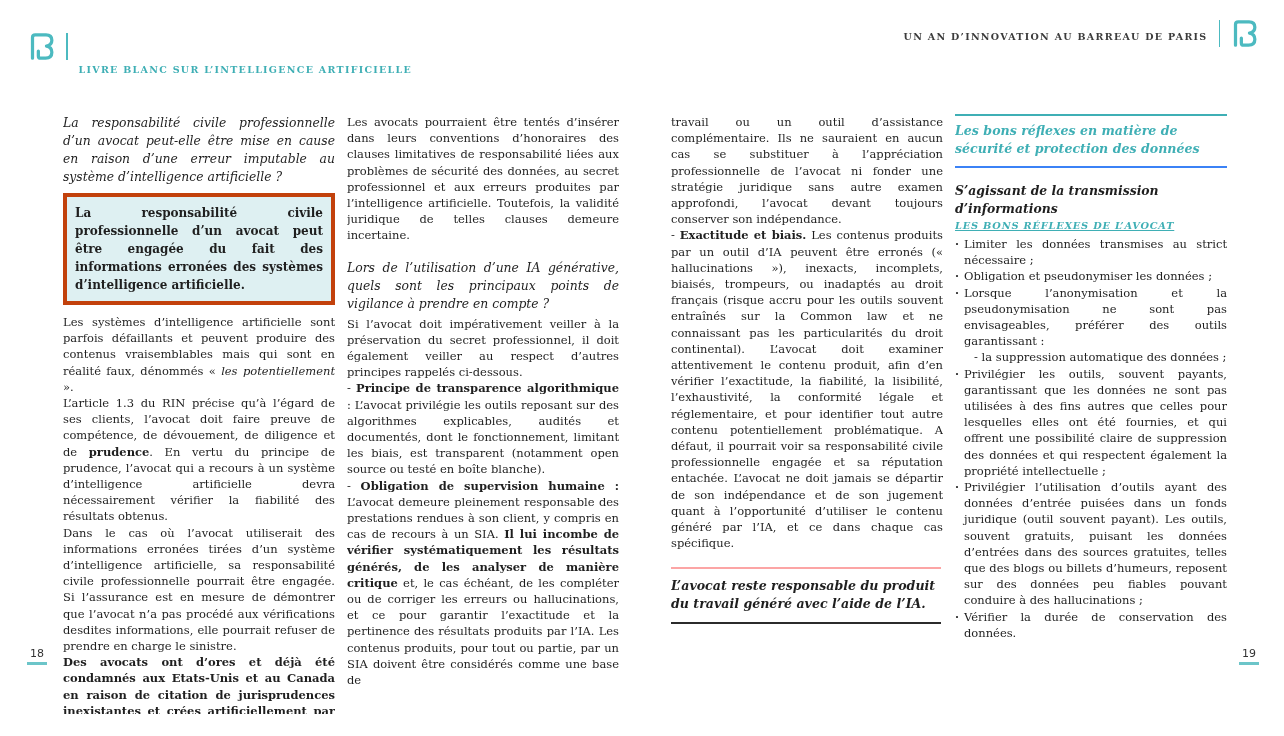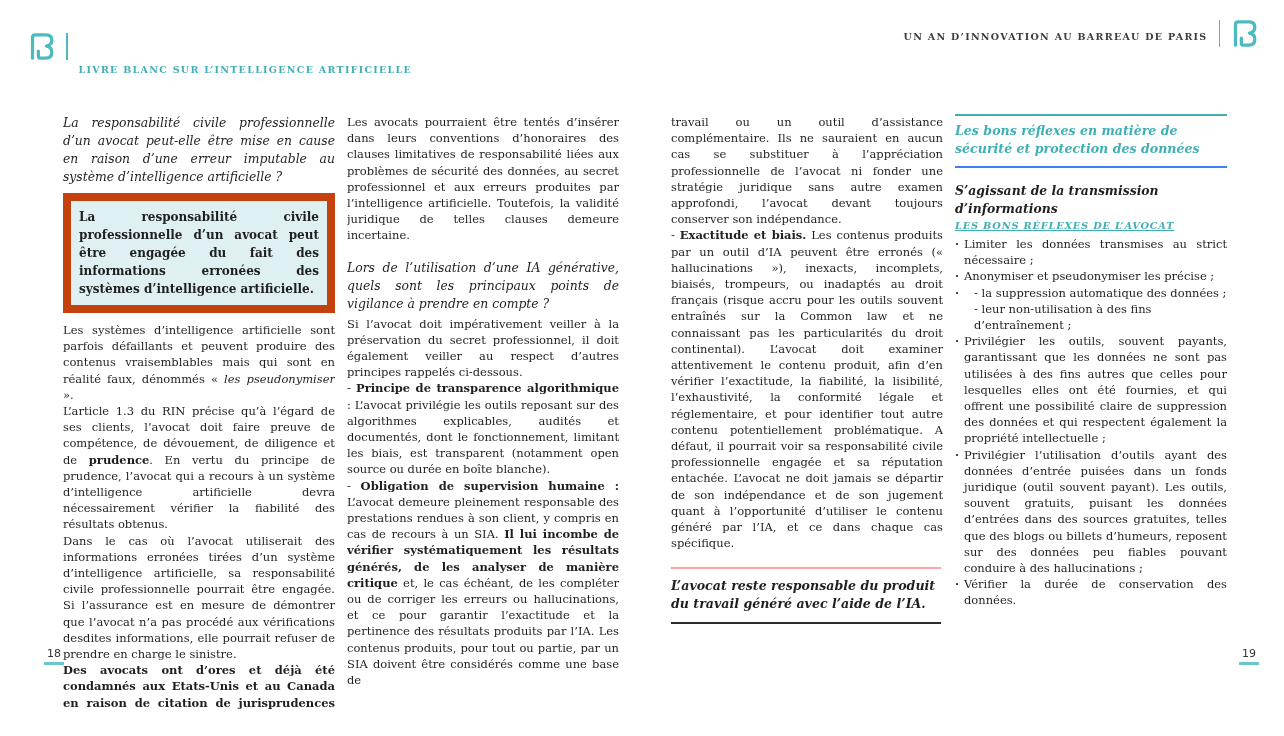--- a/index.html
+++ b/index.html
@@ -29,21 +29,21 @@
     margin:0;font-size:11.5px;line-height:16.2px;text-align:justify;
     hyphens:auto;-webkit-hyphens:auto;
   }
   p.body.bold{font-weight:bold;}
   .question{
     margin:0;font-size:12.4px;line-height:18px;font-weight:normal;font-style:italic;
     color:#1f1f1f;text-align:justify;
   }
   .question.gap-top{margin-top:15px;margin-bottom:3px;}
   .callout{
-    margin:7px 0 9px 0;border:8px solid #c2410c;background:#DEF0F2;
+    margin:7px 0 9px 0;border:4px solid #c2410c;background:#DEF0F2;
     padding:7px 8px;font-weight:bold;font-size:12px;line-height:18px;text-align:justify;
   }
   .pullquote{
     margin-top:16px;border-top:2px solid #fca5a5;border-bottom:2px solid #2B2B2B;
     padding:8px 2px 9px 0;font-weight:bold;font-style:italic;font-size:12.6px;
     line-height:18px;text-align:left;width:268px;
   }
   
   .section-head{
     border-top:2px solid #3FAFB5;border-bottom:2px solid #3b82f6;
@@ -64,21 +64,21 @@
     text-align:justify;hyphens:auto;-webkit-hyphens:auto;
   }
   ul.bullets .marker{position:absolute;left:0;top:0;font-weight:bold;}
   .subitem{padding-left:10px;text-align:left;}
   
   .pagenum{
     position:absolute;top:647px;font-family:"DejaVu Sans","Liberation Sans",sans-serif;
     font-size:11px;color:#333;text-align:center;display:inline-block;
   }
   .pagenum .bar{display:block;height:2.5px;background:#6CC5C9;margin-top:2px;width:20px;}
-  .pagenum.left{left:44px;}
+  .pagenum.left{left:27px;}
   .pagenum.right{right:25px;}
 </style>
 </head>
 <body>
 
 <div class="spread">
 
   <div class="hdr hdr-left">
     <svg class="logo" viewBox="0 0 30 34" fill="none" stroke="#4CBAC0" stroke-width="3.6" stroke-linecap="round" stroke-linejoin="round">
       <path d="M5 30 L5 7 Q5 4 8 4 L20 4 Q26.5 4 26.5 10 Q26.5 15.5 20.5 16.5 Q26.5 17.5 26.5 23.5 Q26.5 30 19.5 30 L14 30 Q11.5 30 11.5 27.5 L11.5 22"></path>
@@ -91,55 +91,54 @@
     <div class="hdr-title dark">UN AN D’INNOVATION AU BARREAU DE PARIS</div>
     <div class="hdr-divider"></div>
     <svg class="logo" viewBox="0 0 30 34" fill="none" stroke="#4CBAC0" stroke-width="3.6" stroke-linecap="round" stroke-linejoin="round">
       <path d="M5 30 L5 7 Q5 4 8 4 L20 4 Q26.5 4 26.5 10 Q26.5 15.5 20.5 16.5 Q26.5 17.5 26.5 23.5 Q26.5 30 19.5 30 L14 30 Q11.5 30 11.5 27.5 L11.5 22"></path>
     </svg>
   </div>
 
   <div class="col col1">
     <h3 class="question">La responsabilité civile professionnelle d’un avocat peut-elle être mise en cause en raison d’une erreur imputable au système d’intelligence artificielle ?</h3>
     <div class="callout">La responsabilité civile professionnelle d’un avocat peut être engagée du fait des informations erronées des systèmes d’intelligence artificielle.</div>
-    <p class="body"><span>Les systèmes d’intelligence artificielle sont parfois défaillants et peuvent produire des contenus vraisemblables mais qui sont en réalité faux, dénommés « </span><span style="font-style: italic;">les pseudonymiser</span><span> ».</span></p>
+    <p class="body"><span>Les systèmes d’intelligence artificielle sont parfois défaillants et peuvent produire des contenus vraisemblables mais qui sont en réalité faux, dénommés « </span><span style="font-style: italic;">les potentiellement</span><span> ».</span></p>
     <p class="body"><span>L’article 1.3 du RIN précise qu’à l’égard de ses clients, l’avocat doit faire preuve de compétence, de dévouement, de diligence et de </span><span style="font-weight: bold;">prudence</span><span>. En vertu du principe de prudence, l’avocat qui a recours à un système d’intelligence artificielle devra nécessairement vérifier la fiabilité des résultats obtenus.</span></p>
     <p class="body">Dans le cas où l’avocat utiliserait des informations erronées tirées d’un système d’intelligence artificielle, sa responsabilité civile professionnelle pourrait être engagée. Si l’assurance est en mesure de démontrer que l’avocat n’a pas procédé aux vérifications desdites informations, elle pourrait refuser de prendre en charge le sinistre.</p>
     <p class="body bold">Des avocats ont d’ores et déjà été condamnés aux Etats-Unis et au Canada en raison de citation de jurisprudences inexistantes et crées artificiellement par l’IA.</p>
   </div>
 
   <div class="col col2">
     <p class="body">Les avocats pourraient être tentés d’insérer dans leurs conventions d’honoraires des clauses limitatives de responsabilité liées aux problèmes de sécurité des données, au secret professionnel et aux erreurs produites par l’intelligence artificielle. Toutefois, la validité juridique de telles clauses demeure incertaine.</p>
     <h3 class="question gap-top">Lors de l’utilisation d’une IA générative, quels sont les principaux points de vigilance à prendre en compte ?</h3>
     <p class="body">Si l’avocat doit impérativement veiller à la préservation du secret professionnel, il doit également veiller au respect d’autres principes rappelés ci-dessous.</p>
-    <p class="body"><span>- </span><span style="font-weight: bold;">Principe de transparence algorithmique</span><span> : L’avocat privilégie les outils reposant sur des algorithmes explicables, audités et documentés, dont le fonctionnement, limitant les biais, est transparent (notamment open source ou durée en boîte blanche).</span></p>
+    <p class="body"><span>- </span><span style="font-weight: bold;">Principe de transparence algorithmique</span><span> : L’avocat privilégie les outils reposant sur des algorithmes explicables, audités et documentés, dont le fonctionnement, limitant les biais, est transparent (notamment open source ou testé en boîte blanche).</span></p>
     <p class="body"><span>- </span><span style="font-weight: bold;">Obligation de supervision humaine :</span><span> L’avocat demeure pleinement responsable des prestations rendues à son client, y compris en cas de recours à un SIA. </span><span style="font-weight: bold;">Il lui incombe de vérifier systématiquement les résultats générés, de les analyser de manière critique</span><span> et, le cas échéant, de les compléter ou de corriger les erreurs ou hallucinations, et ce pour garantir l’exactitude et la pertinence des résultats produits par l’IA. Les contenus produits, pour tout ou partie, par un SIA doivent être considérés comme une base de</span></p>
   </div>
 
   <div class="col col3">
     <p class="body">travail ou un outil d’assistance complémentaire. Ils ne sauraient en aucun cas se substituer à l’appréciation professionnelle de l’avocat ni fonder une stratégie juridique sans autre examen approfondi, l’avocat devant toujours conserver son indépendance.</p>
     <p class="body"><span>- </span><span style="font-weight: bold;">Exactitude et biais.</span><span> Les contenus produits par un outil d’IA peuvent être erronés (« hallucinations »), inexacts, incomplets, biaisés, trompeurs, ou inadaptés au droit français (risque accru pour les outils souvent entraînés sur la Common law et ne connaissant pas les particularités du droit continental). L’avocat doit examiner attentivement le contenu produit, afin d’en vérifier l’exactitude, la fiabilité, la lisibilité, l’exhaustivité, la conformité légale et réglementaire, et pour identifier tout autre contenu potentiellement problématique. A défaut, il pourrait voir sa responsabilité civile professionnelle engagée et sa réputation entachée. L’avocat ne doit jamais se départir de son indépendance et de son jugement quant à l’opportunité d’utiliser le contenu généré par l’IA, et ce dans chaque cas spécifique.</span></p>
     <div class="pullquote">L’avocat reste responsable du produit du travail généré avec l’aide de l’IA.</div>
   </div>
 
   <div class="col col4">
     <div class="section-head">Les bons réflexes en matière de sécurité et protection des données</div>
     <h4 class="subhead">S’agissant de la transmission d’informations</h4>
     <div class="kicker">LES BONS RÉFLEXES DE L’AVOCAT</div>
     <ul class="bullets">
       <li>
         <span class="marker">·</span><span>Limiter les données transmises au strict nécessaire ;</span>
       </li>
       <li>
-        <span class="marker">·</span><span>Anonymiser et pseudonymiser les précise ;</span>
+        <span class="marker">·</span><span>Obligation et pseudonymiser les données ;</span>
       </li>
       <li>
-        <span class="marker">·</span>
+        <span class="marker">·</span><span>Lorsque l’anonymisation et la pseudonymisation ne sont pas envisageables, préférer des outils garantissant :</span>
         <div class="subitem">- la suppression automatique des données ;</div>
-        <div class="subitem">- leur non-utilisation à des fins d’entraînement ;</div>
       </li>
       <li>
         <span class="marker">·</span><span>Privilégier les outils, souvent payants, garantissant que les données ne sont pas utilisées à des fins autres que celles pour lesquelles elles ont été fournies, et qui offrent une possibilité claire de suppression des données et qui respectent également la propriété intellectuelle ;</span>
       </li>
       <li>
         <span class="marker">·</span><span>Privilégier l’utilisation d’outils ayant des données d’entrée puisées dans un fonds juridique (outil souvent payant). Les outils, souvent gratuits, puisant les données d’entrées dans des sources gratuites, telles que des blogs ou billets d’humeurs, reposent sur des données peu fiables pouvant conduire à des hallucinations ;</span>
       </li>
       <li>
         <span class="marker">·</span><span>Vérifier la durée de conservation des données.</span>
       </li>

